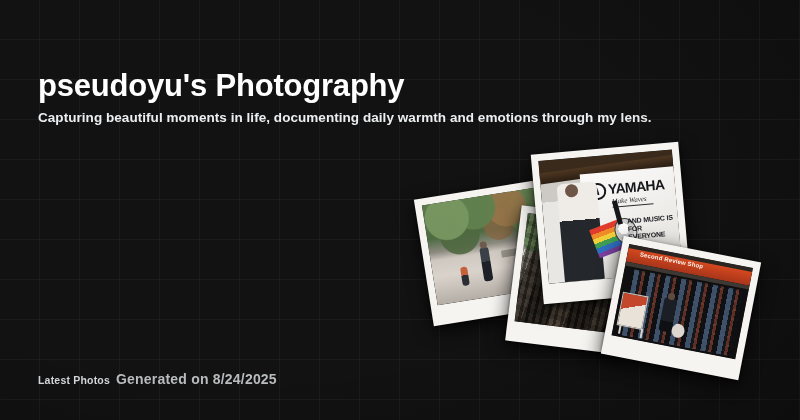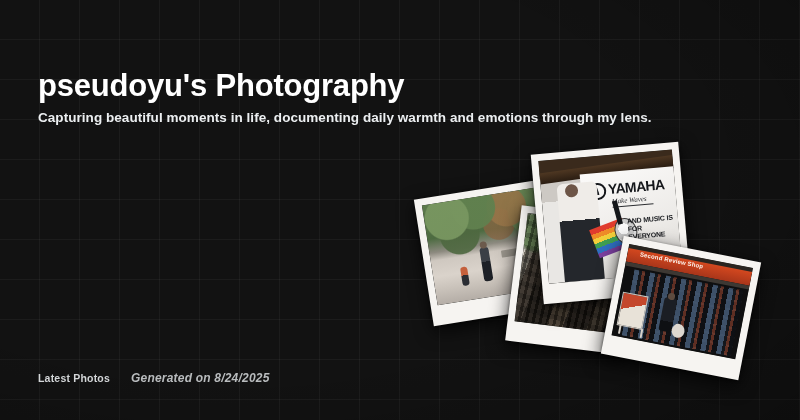--- a/index.html
+++ b/index.html
@@ -61,35 +61,34 @@
     letter-spacing: 0.05px;
   }
 
   
   #footer {
     position: absolute;
     left: 38px;
     top: 371px;
     display: flex;
     align-items: baseline;
-    gap: 21px;
+    gap: 6px;
     white-space: nowrap;
   }
   #footer .f-label {
     font-size: 10.5px;
     font-weight: bold;
     color: #d3d6d8;
     letter-spacing: 0.2px;
   }
   #footer .f-meta {
-    font-size: 12px;
+    font-size: 14px;
     font-weight: bold;
     color: #b9bcbe;
     letter-spacing: 0.2px;
-    font-style: italic;
   }
 
   
   #stack {
     position: absolute;
     left: 415px;
     top: 140px;
     width: 340px;
     height: 225px;
   }

